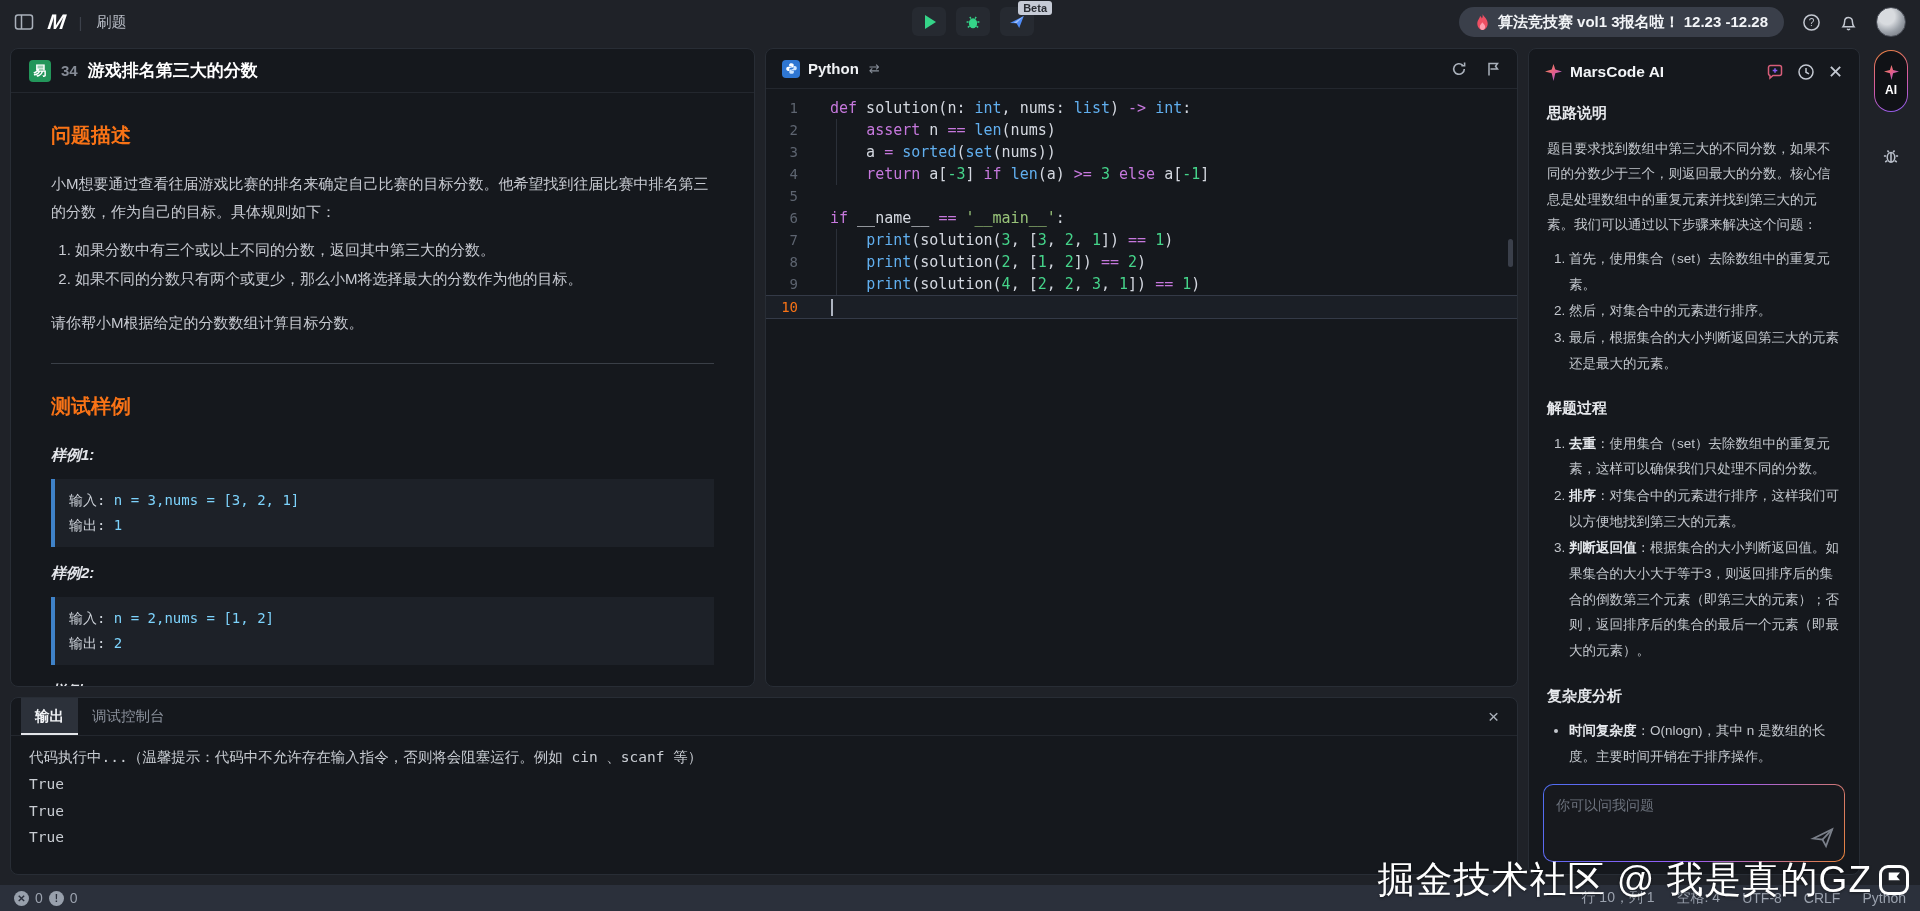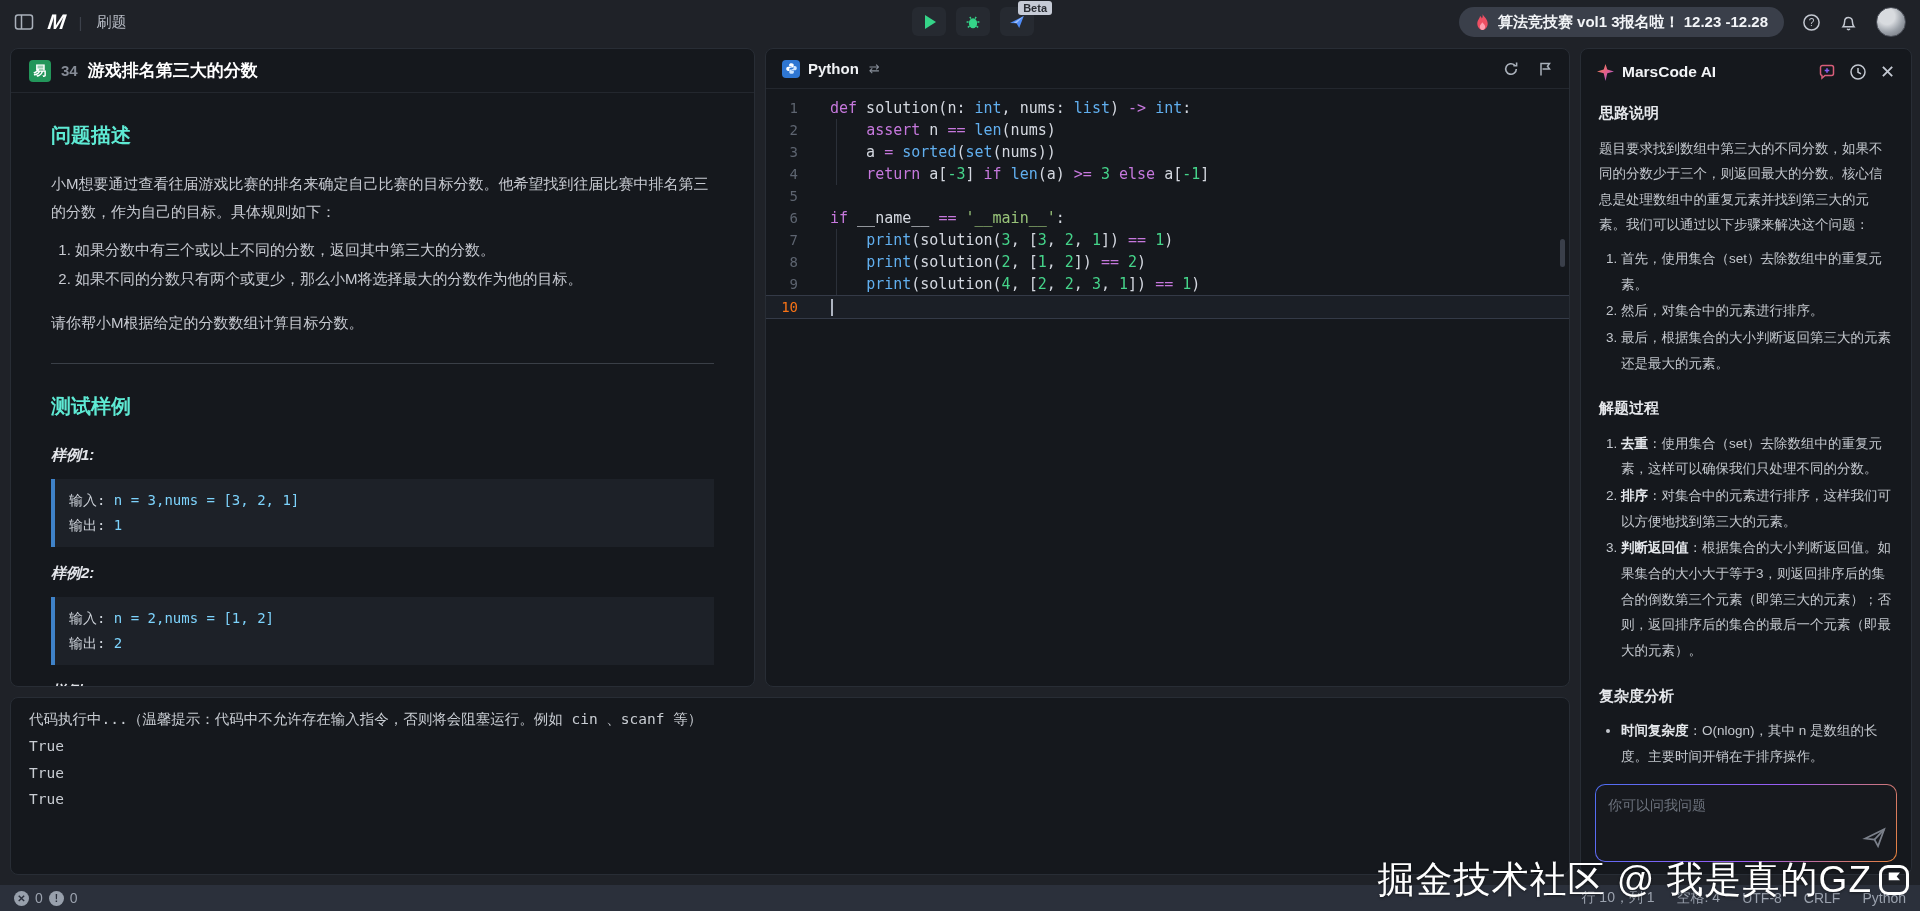--- a/index.html
+++ b/index.html
@@ -28,21 +28,21 @@
   .panels-row { flex:1; display:flex; gap:10px; min-height:0; }
   .panel { background:#15181d; border:1px solid #282d35; border-radius:8px; overflow:hidden; }
 
   
   .problem-panel { width:745px; display:flex; flex-direction:column; }
   .problem-header { height:44px; flex:0 0 44px; display:flex; align-items:center; gap:10px; padding:0 18px; border-bottom:1px solid #23272e; }
   .diff-badge { background:#23965a; color:#fff; font-size:13px; font-weight:700; width:22px; height:22px; border-radius:4px; display:flex; align-items:center; justify-content:center; }
   .prob-num { color:#868c97; font-size:15px; font-weight:700; }
   .prob-title { color:#ffffff; font-size:17px; font-weight:700; }
   .problem-body { flex:1; overflow:hidden; padding:24px 40px; font-size:15px; line-height:1.85; color:#c7cad1; }
-  .problem-body h2 { font-size:20px; color:#5eead4; margin:0 0 16px; }
+  .problem-body h2 { font-size:20px; color:#f97316; margin:0 0 16px; }
   .problem-body p { margin:0 0 10px; }
   .rules-list { margin:10px 0 16px; padding-left:24px; }
   .rules-list li { margin:2px 0; }
   .sec-divider { border:0; border-top:1px solid #3a3f47; margin:26px 0 24px; }
   .example-label { font-style:italic; font-weight:700; font-size:15px; color:#e3e5ea; margin:12px 0 10px; }
   .code-block { background:#1d2128; border-left:4px solid #3f82c8; padding:9px 14px; font-family:"DejaVu Sans Mono",monospace; font-size:14px; line-height:1.8; margin-bottom:4px; }
   .cb-label { color:#ced3da; }
   .cb-val { color:#7dd3fc; }
 
   
@@ -277,20 +277,25 @@
                   <span class="ln">10</span>
                   <span class="lc"><i class="cursor"></i></span>
                 </div>
               </div>
             <span class="scroll-thumb"></span>
           </div>
         </section>
       </div>
 
       <section class="panel console-panel">
+        <div class="console-header">
+          <span class="console-tab active">输出</span>
+          <span class="console-tab">调试控制台</span>
+          <span class="console-close">×</span>
+        </div>
         <div class="console-body">
           <div>代码执行中...（温馨提示：代码中不允许存在输入指令，否则将会阻塞运行。例如 cin 、scanf 等）</div>
           <div>True</div>
           <div>True</div>
           <div>True</div>
         </div>
       </section>
     </div>
 
     <aside class="panel ai-panel">
@@ -346,20 +351,34 @@
         <textarea placeholder="你可以问我问题" style=""></textarea>
         <span class="send-btn">
           <svg width="26" height="26" viewBox="0 0 24 24" fill="none" stroke="#8d939e" stroke-width="1.6">
               <path d="M3 12.5 20.5 4l-5.7 15.5-3.3-6L3 12.5z"></path>
               <path d="m11.5 13.5 9-9.5"></path>
             </svg>
         </span>
       </div>
     </aside>
 
+    <div class="right-rail">
+      <div class="ai-rail-btn">
+        <svg width="15" height="15" viewBox="0 0 16 16">
+            <path fill="url(#sg1)" d="M8 0l1.7 5.2L16 7l-6.3 1.8L8 16 6.3 8.8 0 7l6.3-1.8z"></path>
+          </svg>
+        <span class="ai-rail-label">AI</span>
+      </div>
+      <button class="icon-btn">
+        <svg width="20" height="20" viewBox="0 0 18 18" fill="none" stroke="#b9bfca" stroke-width="1.4">
+            <ellipse cx="9" cy="10.2" rx="3.4" ry="4.3"></ellipse>
+            <path d="M7 5.6 5.8 4M11 5.6 12.2 4M4.6 9H2.6M15.4 9h-2M5.6 13.2l-1.8 1.2M12.4 13.2l1.8 1.2M9 6v8.5"></path>
+          </svg>
+      </button>
+    </div>
   </div>
 
   <footer class="statusbar">
     <div class="sb-left">
       <span class="sb-ico">✕</span>
       <span>0</span>
       <span class="sb-ico">!</span>
       <span>0</span>
     </div>
     <div class="sb-right">

